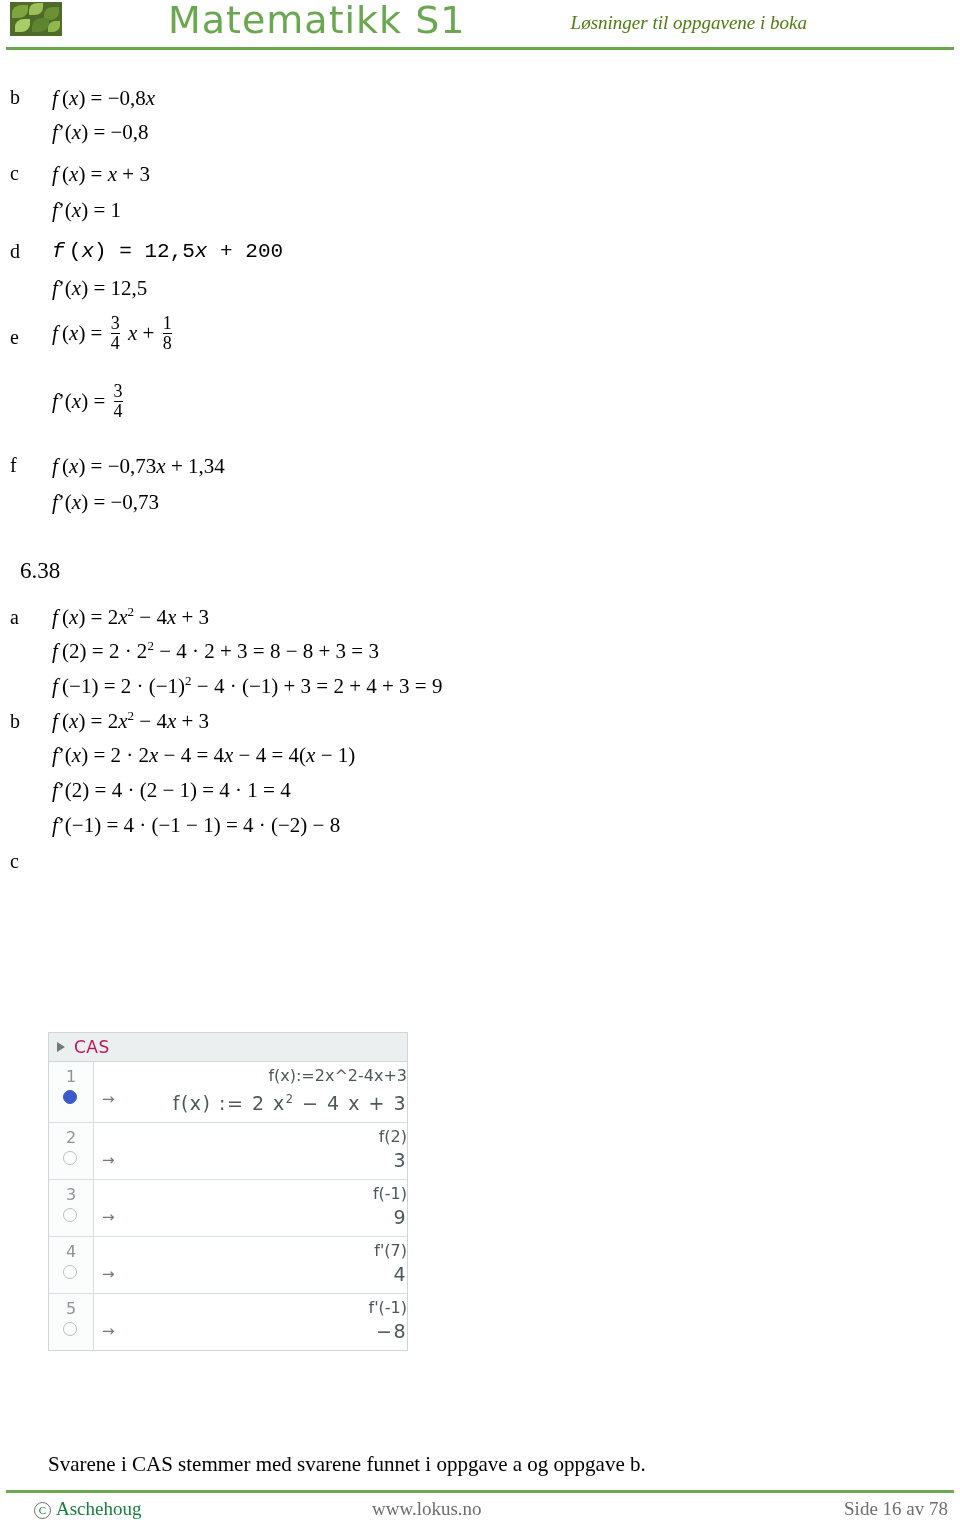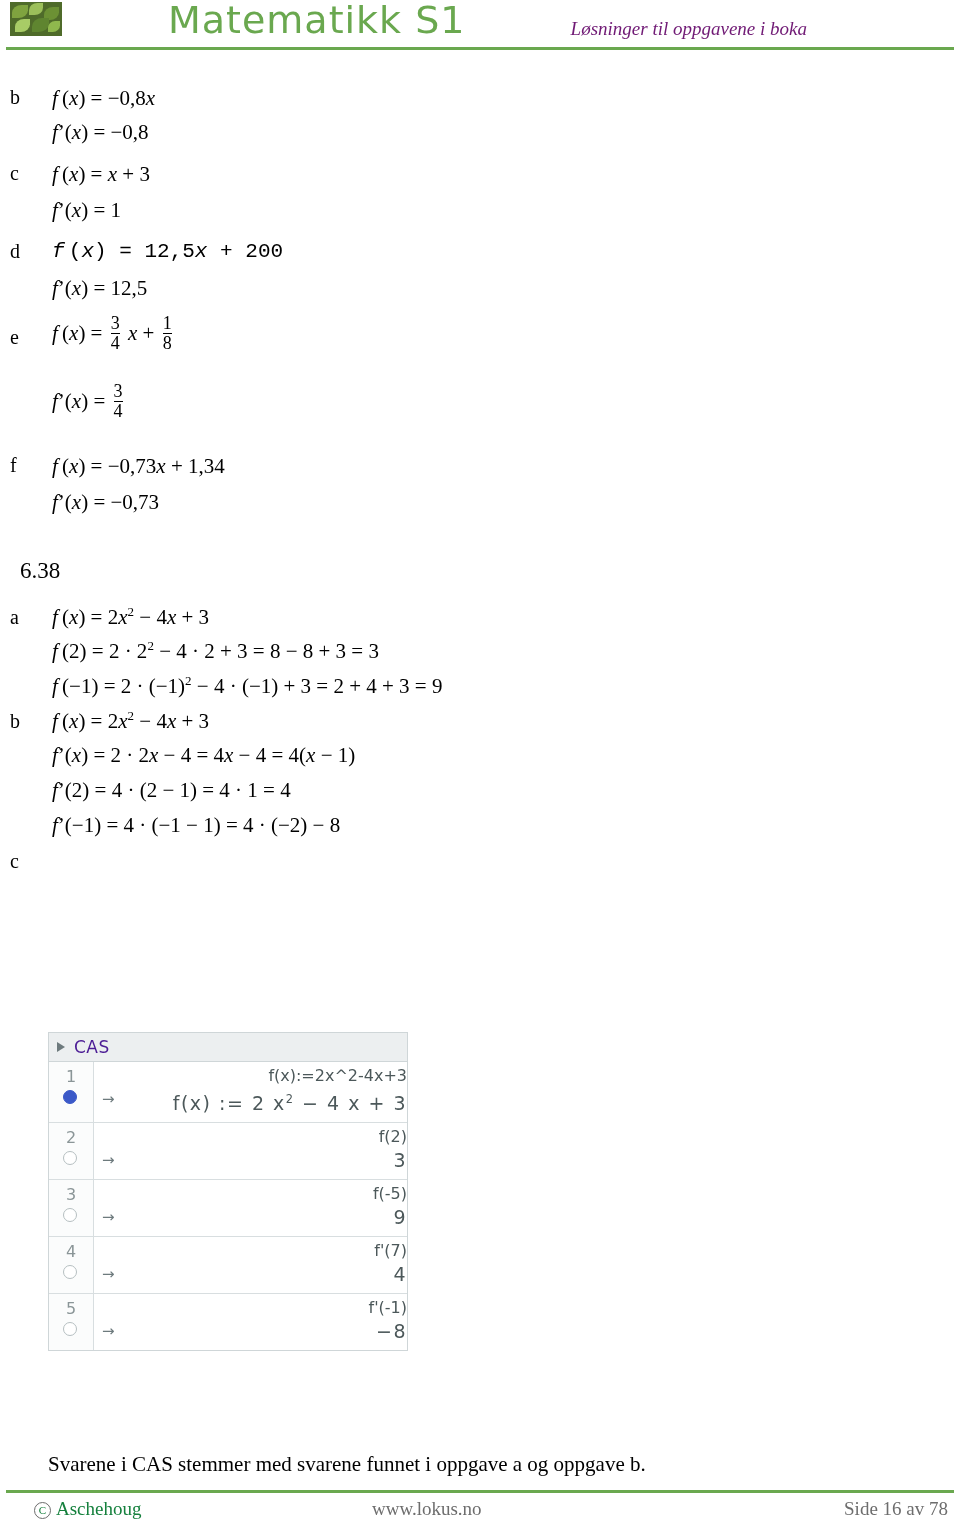--- a/index.html
+++ b/index.html
@@ -51,25 +51,25 @@
     top: -2px;
     font-family: "DejaVu Sans", sans-serif;
     font-size: 38px;
     color: #6aa84f;
     letter-spacing: 1px;
     white-space: nowrap;
   }
   .header-subtitle {
     position: absolute;
     right: 8px;
-    top: 18px;
+    top: 12px;
     font-family: "Liberation Serif", serif;
     font-style: italic;
     font-size: 19px;
-    color: #701a75;
+    color: #4d7c0f;
     white-space: nowrap;
   }
   .header-rule {
     position: absolute;
     left: 6px;
     top: 47px;
     width: 948px;
     height: 3px;
     background: #6aa84f;
   }
@@ -132,21 +132,21 @@
   }
   .cas-arrow {
     width: 0; height: 0;
     border-left: 8px solid #6d7a7d;
     border-top: 5px solid transparent;
     border-bottom: 5px solid transparent;
     margin-right: 9px;
   }
   .cas-title {
     font-size: 17px;
-    color: #4c1d95;
+    color: #be185d;
     letter-spacing: 0.5px;
   }
   .cas-rows {
     border-left: 1px solid #cfd6d8;
     border-right: 1px solid #cfd6d8;
     border-bottom: 1px solid #cfd6d8;
     background: #ffffff;
   }
   .cas-row {
     display: flex;
@@ -370,21 +370,21 @@
         </div>
       </div>
     </div>
 
     <div class="cas-row">
       <div class="cas-gutter">
         <div class="cas-idx">3</div>
         <div class="cas-dot"></div>
       </div>
       <div class="cas-body">
-        <div class="cas-input">f(-5)</div>
+        <div class="cas-input">f(-1)</div>
         <div class="cas-output">
           <span class="arr">→</span>
           <span><span class="big">9</span></span>
         </div>
       </div>
     </div>
 
     <div class="cas-row">
       <div class="cas-gutter">
         <div class="cas-idx">4</div>

